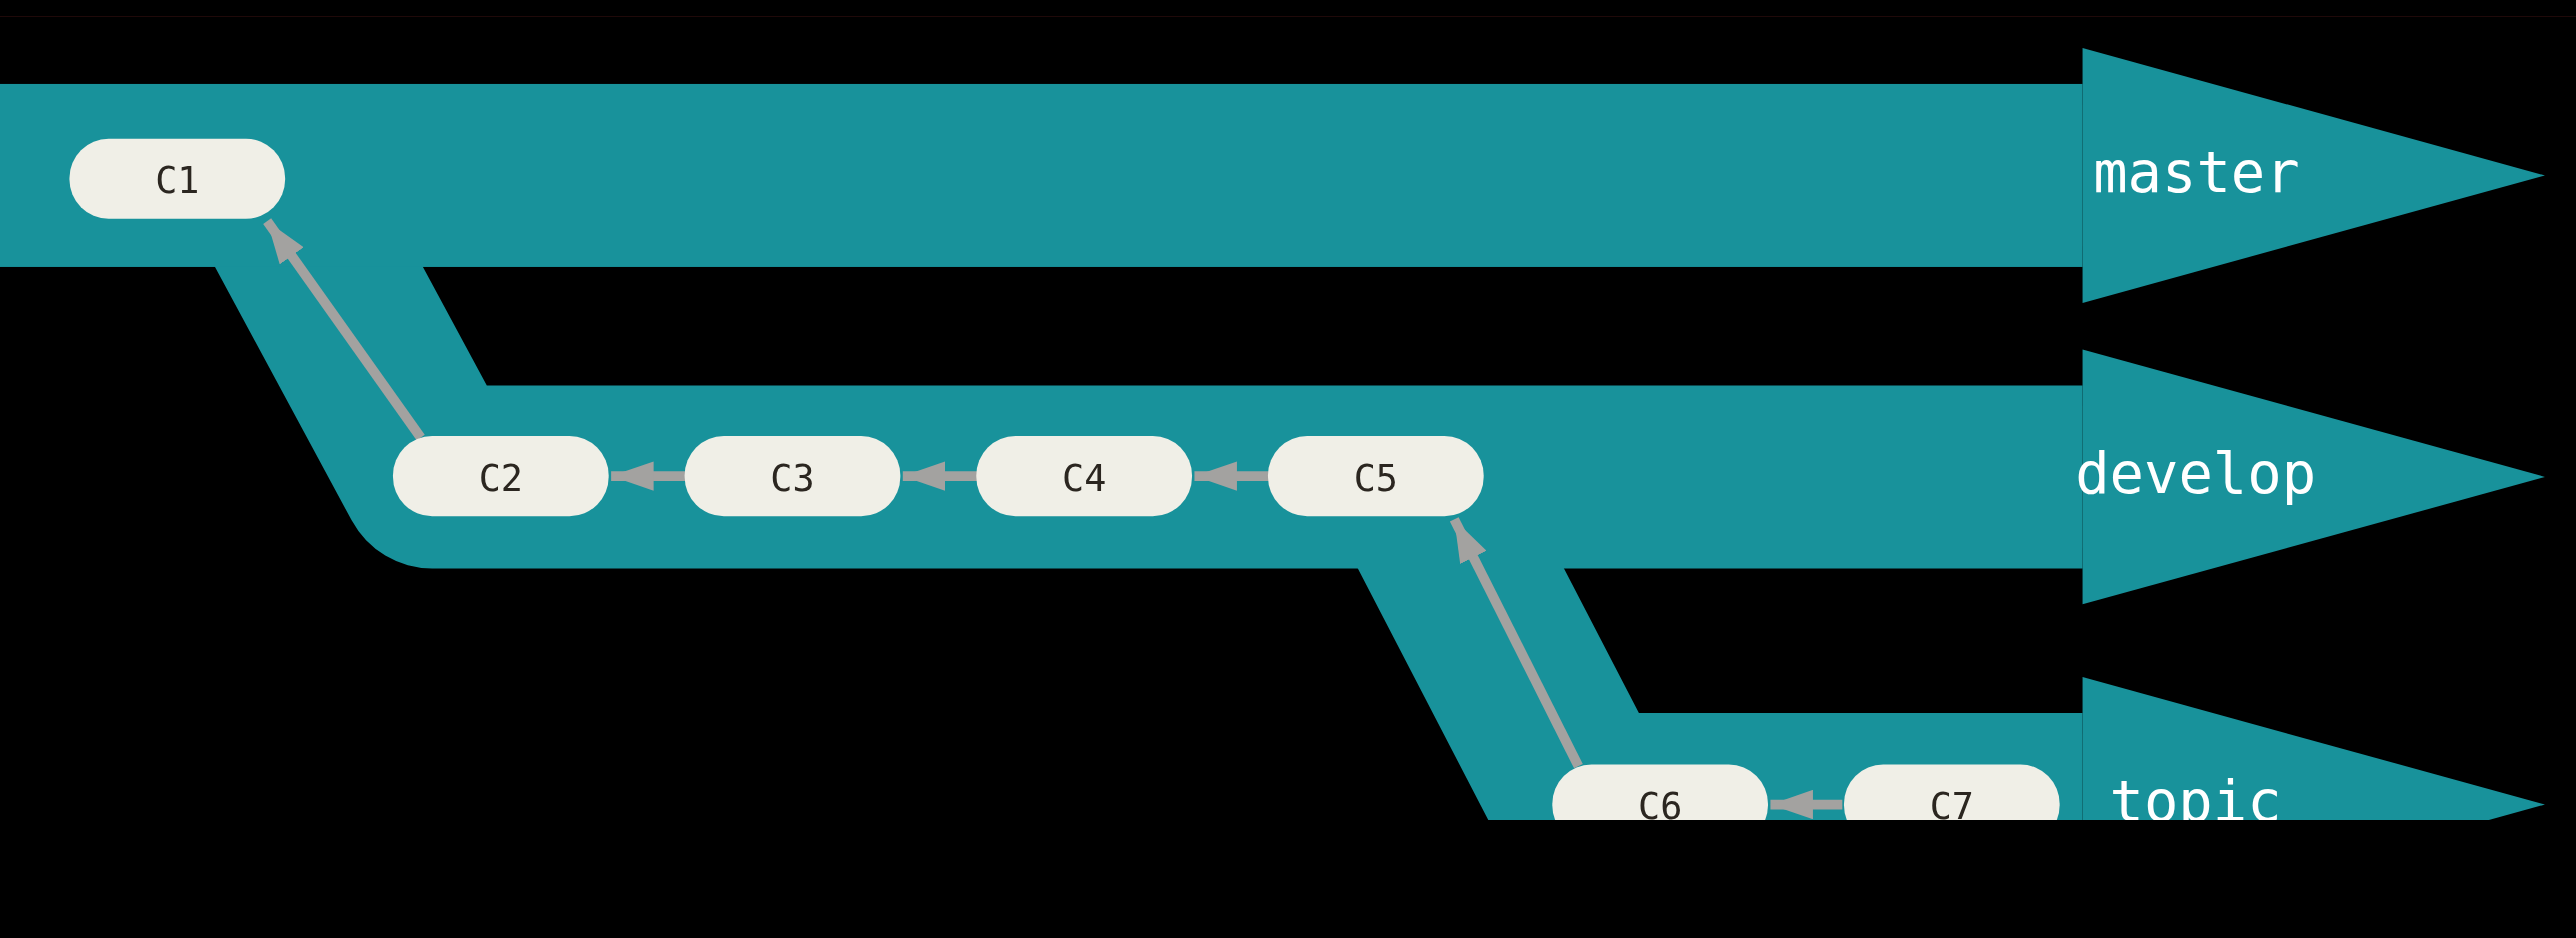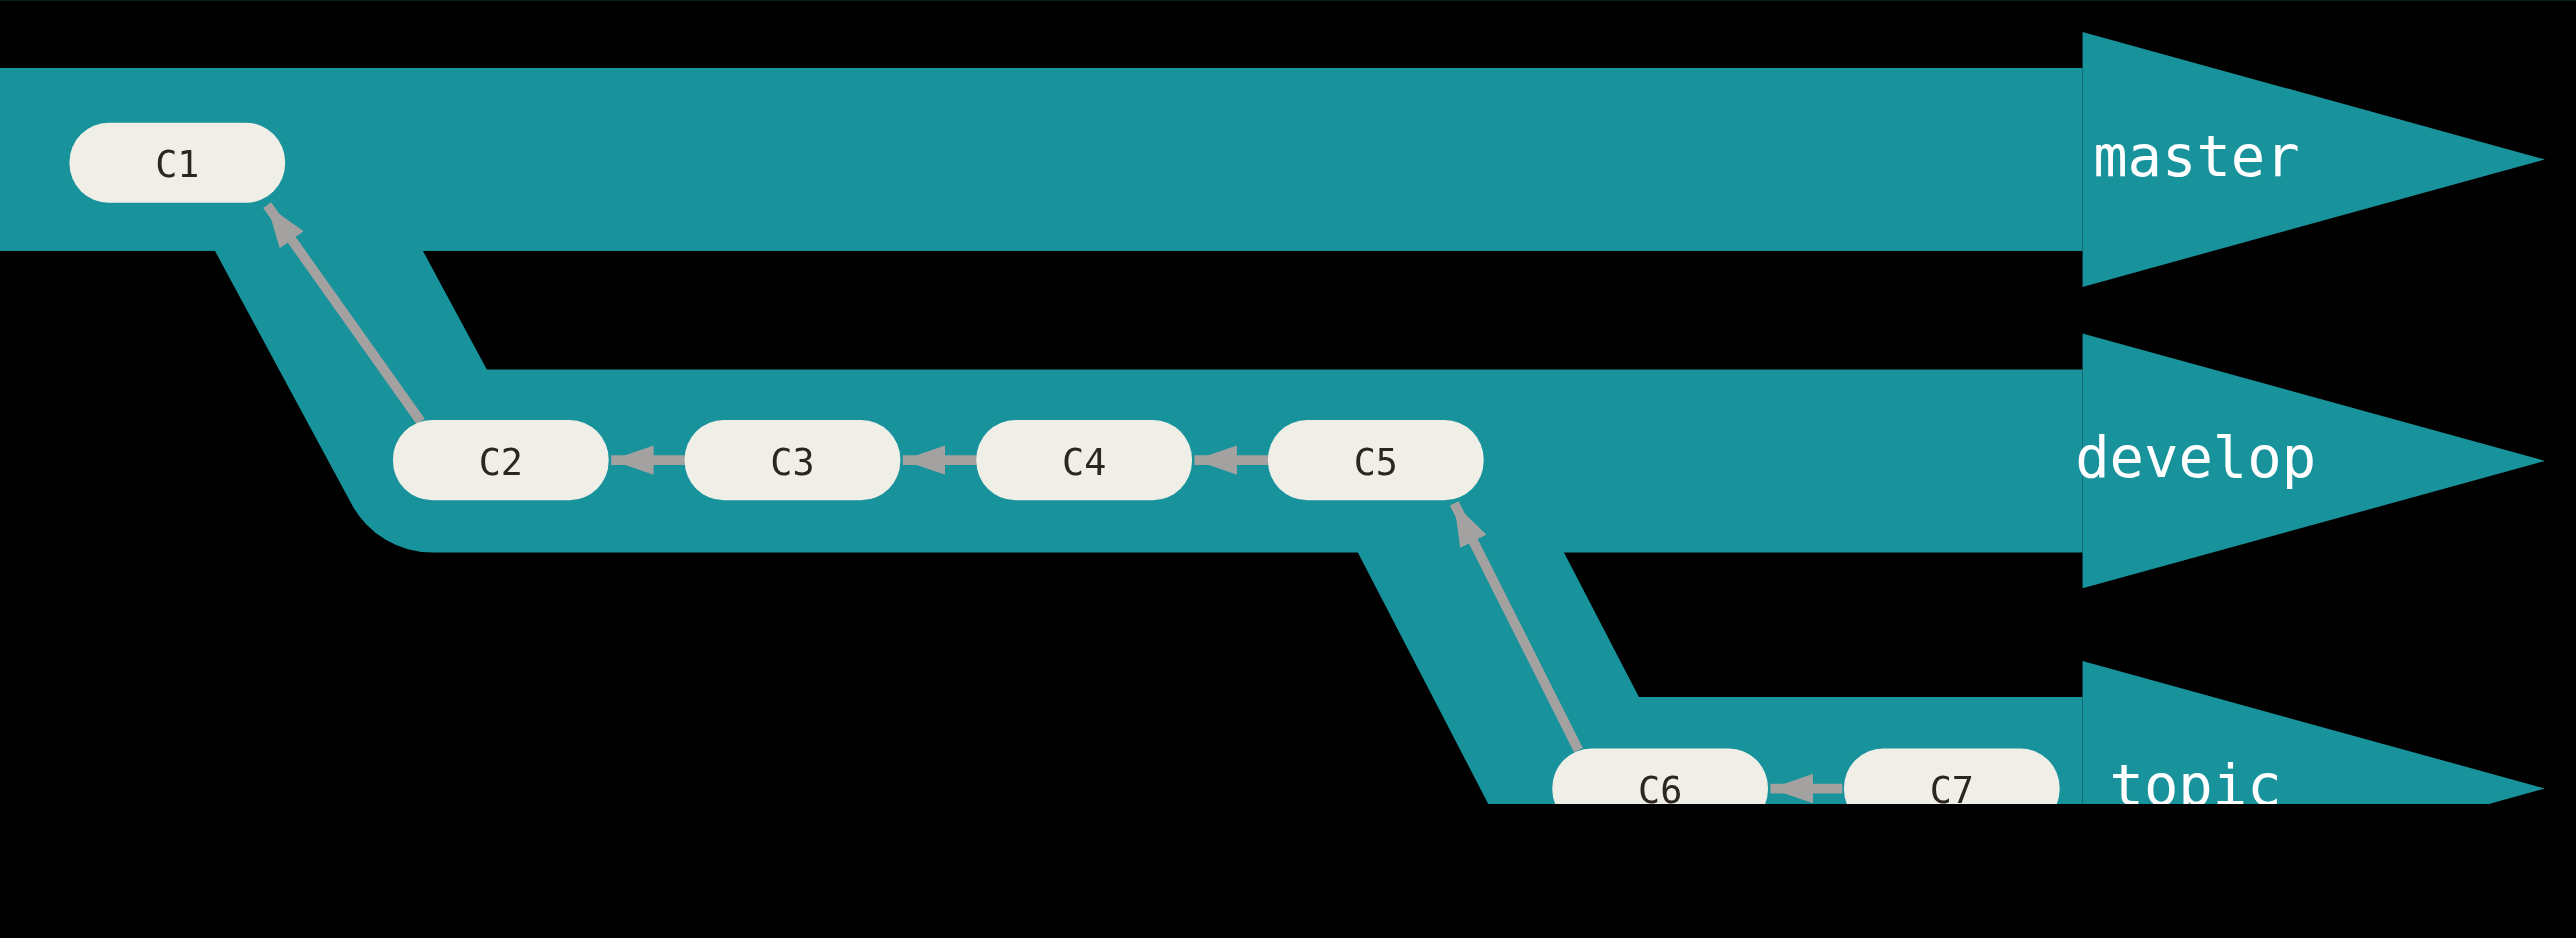--- a/index.html
+++ b/index.html
@@ -4,22 +4,23 @@
 <style>
   html, body {
     margin: 0;
     padding: 0;
     background: #000000;
   }
   .stage {
     position: relative;
     width: 2576px;
     height: 804px;
-    background: #5eead4;
+    background: #ef4444;
     overflow: hidden;
+    margin-top: 16px;
   }
   svg { display: block; }
   .commit-label {
     font-family: "DejaVu Sans Mono", "Liberation Mono", monospace;
     font-size: 45px;
     fill: #2B2620;
     text-anchor: middle;
   }
   .branch-label {
     font-family: "DejaVu Sans Mono", "Liberation Mono", monospace;

